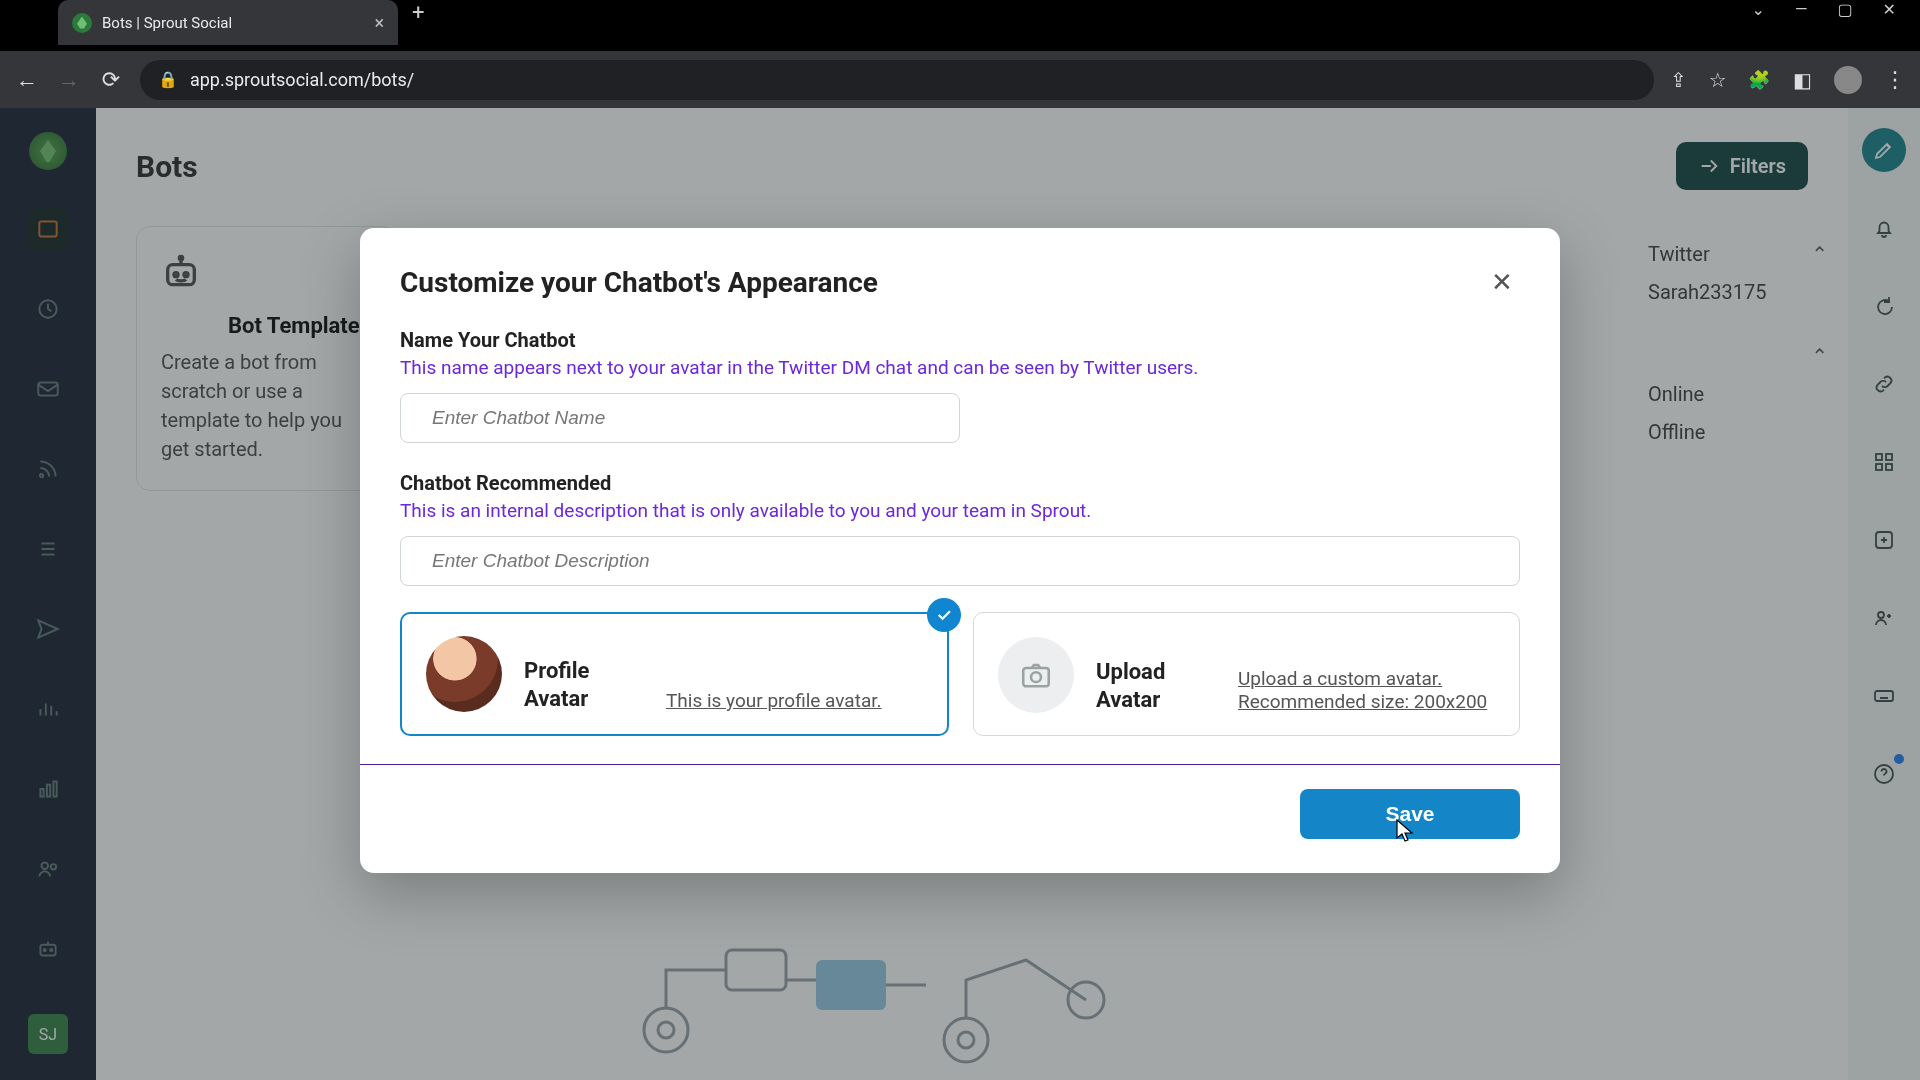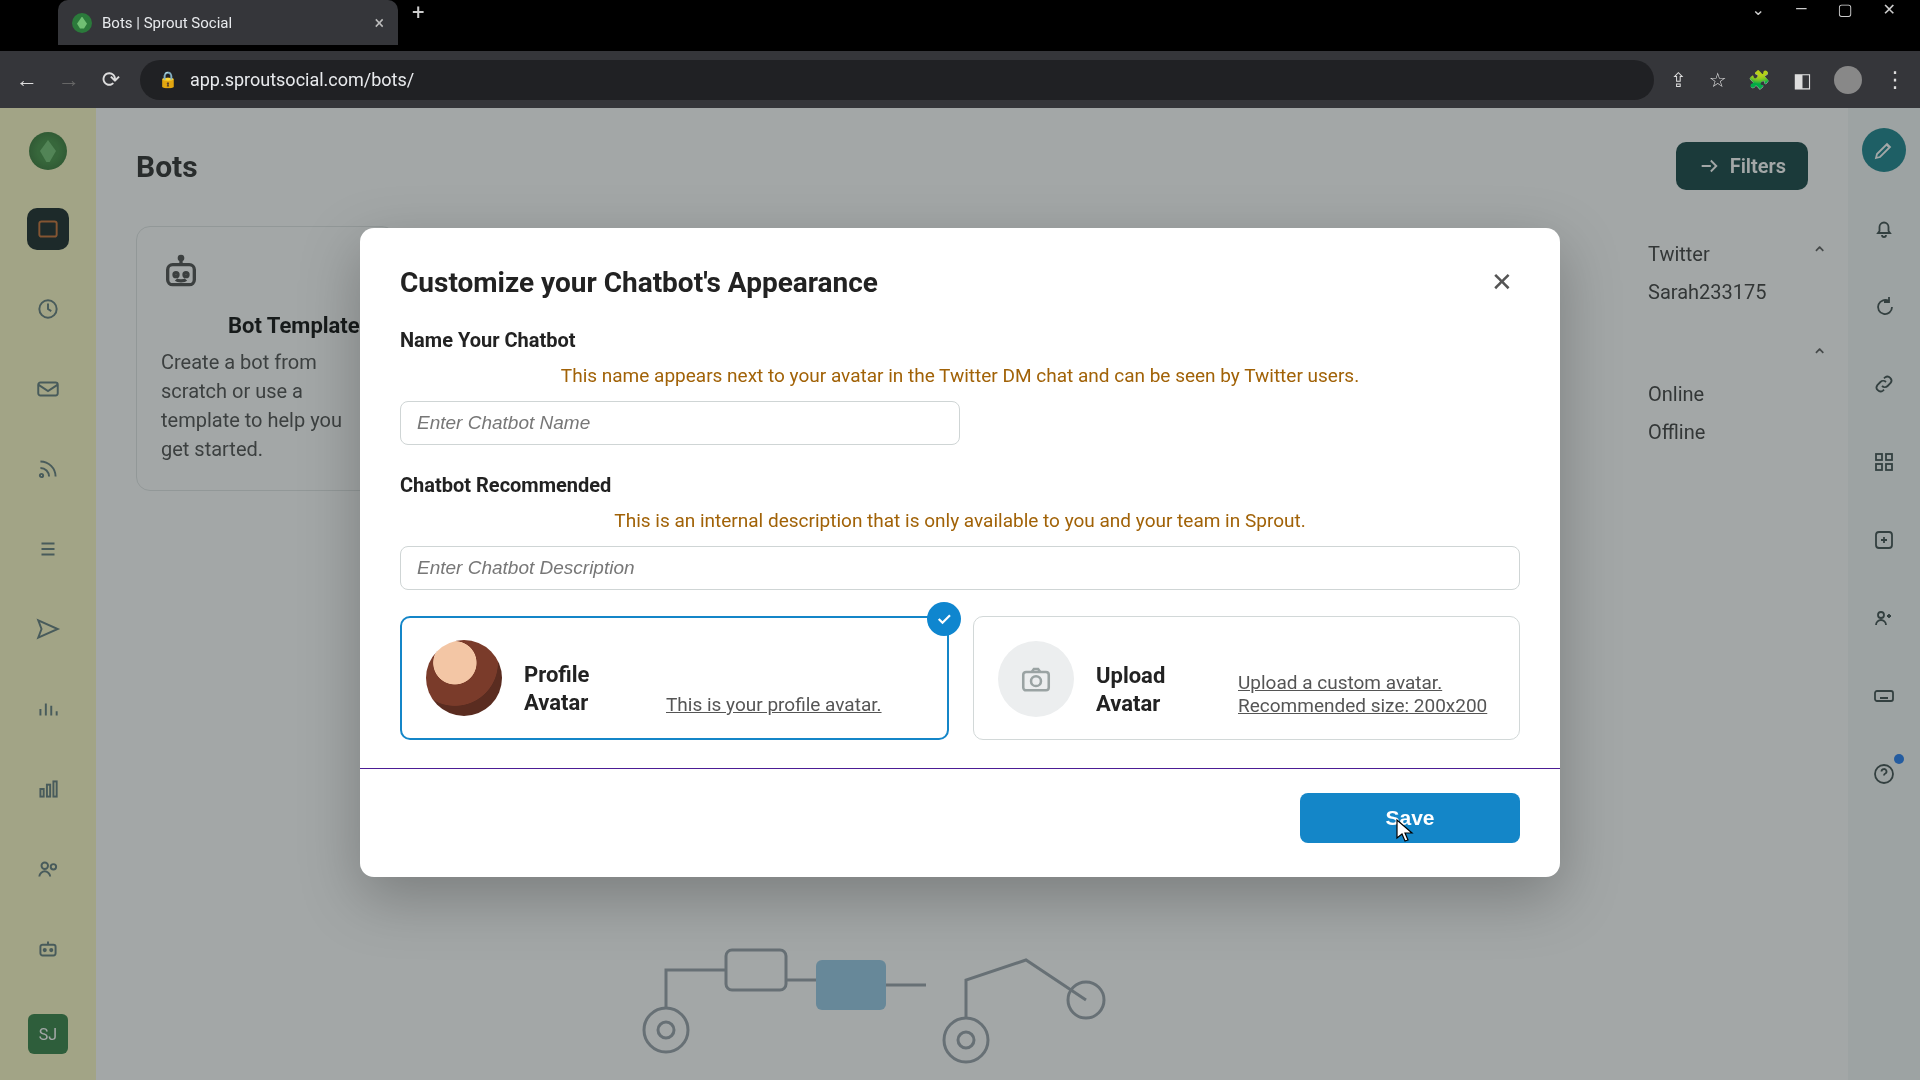--- a/index.html
+++ b/index.html
@@ -21,21 +21,21 @@
   .nav-btn { width:26px; color:#ddd; font-size:22px; text-align:center; }
   .url-box { flex:1; background:#202124; border-radius:30px; height:40px; display:flex; align-items:center; padding:0 18px; color:#e8eaed; font-size:18px; gap:12px;}
   .lock { font-size:16px; color:#9aa0a6; }
   .chrome-icons { display:flex; gap:22px; color:#ddd; font-size:20px; align-items:center;}
   .puzzle { font-size:18px; }
   .avatar-ico { width:28px; height:28px; border-radius:50%; background:#888;}
   .chrome-menu { font-size:22px; }
 
   
   .app { flex:1; display:flex; background:#fff; position:relative; }
-  .leftbar { width:96px; background:#fef9c3; display:flex; flex-direction:column; align-items:center; padding-top:24px; gap:38px;}
+  .leftbar { width:96px; background:#0f172a; display:flex; flex-direction:column; align-items:center; padding-top:24px; gap:38px;}
   .leftbar .logo { width:38px; height:38px; background:radial-gradient(circle,#3b8a3b 40%,#246024 100%); border-radius:50%; position:relative;}
   .leftbar .logo::after{content:'';position:absolute;left:11px;top:8px;width:16px;height:22px;background:#6cc06c;clip-path:polygon(50% 0,100% 50%,60% 100%,40% 100%,0 50%);}
   .nav-item { width:42px; height:42px; display:flex; align-items:center; justify-content:center; color:#5a7575; border-radius:10px;}
   .nav-item.active { background:#0b1d1d; color:#c66a2b; }
   .nav-item svg { width:26px; height:26px; stroke:currentColor; fill:none; stroke-width:1.8;}
   .sj-badge { margin-top:auto; margin-bottom:26px; width:40px; height:40px; background:#2b7a3b; color:#fff; display:flex; align-items:center; justify-content:center; font-size:16px; border-radius:6px;}
 
   .main { flex:1; padding:34px 40px; background:#fff; display:flex; flex-direction:column; position:relative;}
   .page-head { display:flex; align-items:center; }
   .page-title { font-size:30px; font-weight:700; color:#222;}
@@ -56,22 +56,22 @@
   .dot-badge { position:relative;}
   .dot-badge::after{content:'';position:absolute;top:2px;right:2px;width:10px;height:10px;border-radius:50%;background:#1877f2;}
 
   
   .overlay { position:absolute; inset:0; background:rgba(50,60,60,.45); display:flex; align-items:flex-start; justify-content:center; padding-top:120px;}
   .modal { width:1200px; background:#fff; border-radius:14px; box-shadow:0 20px 60px rgba(0,0,0,.25); padding:36px 40px 34px;}
   .modal-head { display:flex; align-items:center;}
   .modal-title { font-size:28px; font-weight:700; color:#222;}
   .modal-close { margin-left:auto; font-size:26px; color:#555; width:36px; height:36px; display:flex; align-items:center; justify-content:center;}
   .section-label { font-size:20px; font-weight:700; margin-top:28px; color:#222;}
-  .section-desc { font-size:19px; color:#a16207; margin-top:12px;text-align:center;}
-  .text-input { width:560px; height:44px; border:1px solid #cfd5d5; border-radius:8px; margin-top:14px; padding:0 16px; font-size:19px; font-style:italic; color:#333; outline:none;}
+  .section-desc { font-size:19px; color:#6d28d9; margin-top:4px;}
+  .text-input { width:560px; height:50px; border:1px solid #cfd5d5; border-radius:8px; margin-top:14px; padding:0 31px; font-size:19px; font-style:italic; color:#333; outline:none;}
   .text-input.full { width:100%;}
   .text-input::placeholder { color:#777; font-style:italic;}
   .avatar-row { display:flex; gap:24px; margin-top:26px;}
   .avatar-card { flex:1; border:1px solid #d2d8d8; border-radius:10px; padding:22px 24px; display:flex; align-items:flex-end; gap:22px; position:relative;}
   .avatar-card.selected { border:2px solid #1486c8;}
   .check-badge { position:absolute; top:-16px; right:-14px; width:34px; height:34px; border-radius:50%; background:#0f86cf; display:flex; align-items:center; justify-content:center;}
   .check-badge svg { width:18px; height:18px; stroke:#fff; stroke-width:3; fill:none;}
   .profile-img { width:76px; height:76px; border-radius:50%; background: radial-gradient(circle at 38% 30%, #f3c6a5 0 30%, #7a3b2a 31% 60%, #5a2c20 61% 100%);}
   .upload-ph { width:76px; height:76px; border-radius:50%; background:#eceeef; display:flex; align-items:center; justify-content:center;}
   .upload-ph svg{width:34px;height:34px;stroke:#9aa3a3;fill:none;stroke-width:1.8;}

